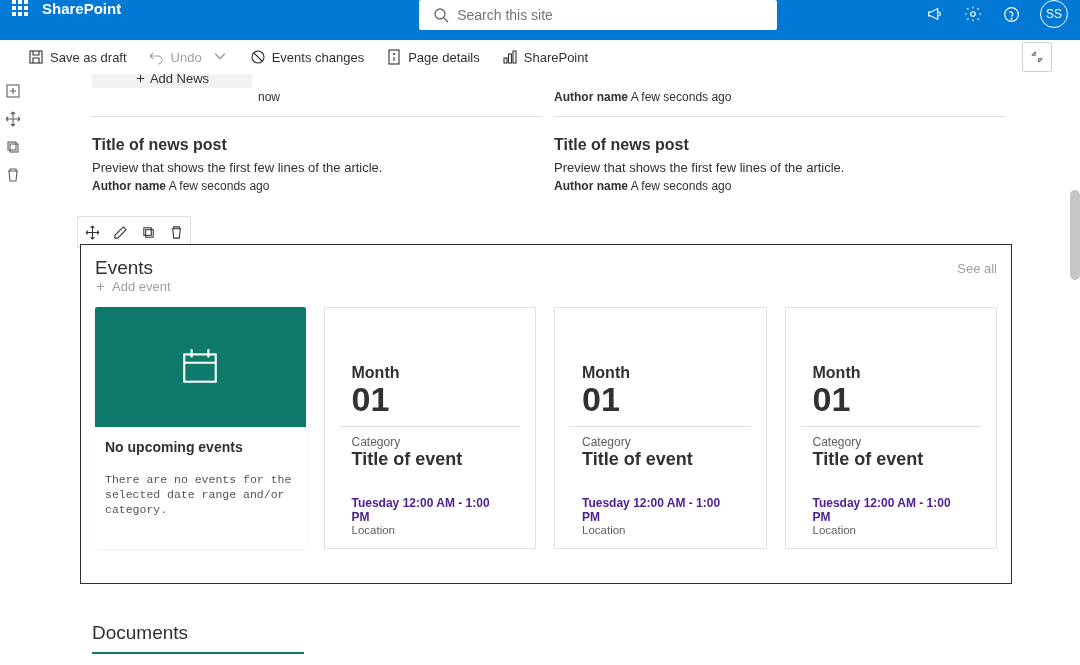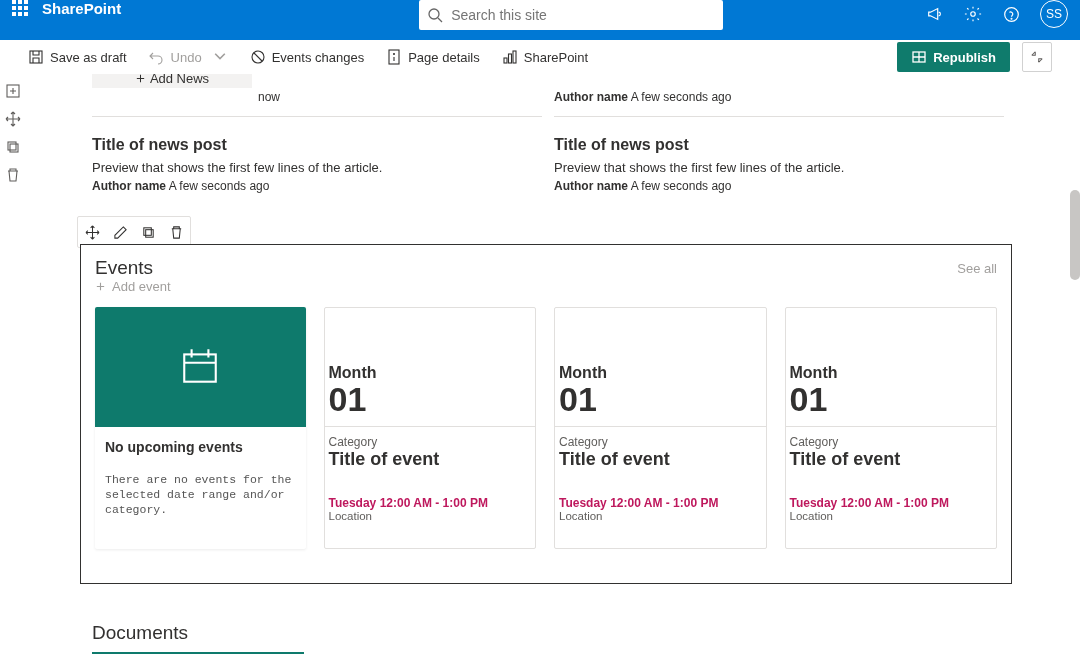--- a/index.html
+++ b/index.html
@@ -3,21 +3,21 @@
 <meta charset="utf-8">
 <style>
   * { box-sizing: border-box; margin: 0; padding: 0; }
   html, body { width: 1080px; height: 665px; font-family: "Segoe UI", Arial, sans-serif; overflow: hidden; background: #fff; }
   
   
   .suite-bar { height: 40px; background: #0078d4; color: #fff; display: flex; align-items: flex-start; padding: 0 12px; }
   .waffle { width: 16px; height: 16px; display: grid; grid-template-columns: repeat(3,4px); grid-template-rows: repeat(3,4px); gap: 2px; margin-right: 14px; cursor: pointer; }
   .waffle span { background: #fff; width: 4px; height: 4px; }
   .suite-title { font-size: 15px; font-weight: 600; cursor: pointer; }
-  .suite-search { margin-left: 298px; width: 304px; height: 30px; background: #fff; border-radius: 2px; display: flex; align-items: center; padding: 0 8px; }
+  .suite-search { margin-left: 298px; width: 358px; height: 30px; background: #fff; border-radius: 2px; display: flex; align-items: center; padding: 0 14px; }
   .suite-search svg { width: 16px; height: 16px; color: #666; flex-shrink: 0; }
   .suite-search input { border: none; outline: none; font-size: 14px; margin-left: 8px; width: 100%; color: #333; }
   .suite-right { margin-left: auto; display: flex; align-items: center; gap: 20px; }
   .suite-icon { color: #fff; cursor: pointer; width: 18px; height: 18px; display: flex; align-items: center; justify-content: center; }
   .suite-avatar { width: 28px; height: 28px; border-radius: 50%; border: 1px solid #fff; display: flex; align-items: center; justify-content: center; font-size: 12px; cursor: pointer; }
   
   
   .command-bar { height: 34px; background: #fff; display: flex; align-items: center; padding: 0 28px; border-bottom: 0; }
   .cmd-item { display: flex; align-items: center; gap: 6px; font-size: 13px; color: #323130; margin-right: 22px; cursor: pointer; }
   .cmd-item.disabled { color: #a19f9d; cursor: default; }
@@ -63,27 +63,27 @@
   
   .cards-row { position: absolute; left: 14px; right: 14px; top: 62px; display: flex; gap: 18px; }
   .event-card { flex: 1 1 0; height: 242px; border: 1px solid #e1dfdd; border-radius: 2px; background: #fff; overflow: hidden; cursor: pointer; }
   .empty-card { box-shadow: 0 1px 3px rgba(0,0,0,0.08); border: none;}
   .empty-card .empty-top { height: 120px; background: #0e7a6c; display:flex; align-items:center; justify-content:center; }
   .empty-top svg { width: 42px; height: 42px; color: #fff; }
   .empty-card .empty-body { padding: 12px 10px; }
   .empty-body h4 { font-size: 14px; font-weight: 600; color: #323130; margin-bottom: 18px; }
   .empty-body .desc { font-size: 11.5px; color: #555; line-height: 1.3; font-family: Liberation Mono, monospace; }
   
-  .ev-body { padding: 10px 4px; }
+  .ev-body { padding: 10px 27px; }
   .ev-month { font-size: 16px; font-weight: 600; color: #323130; margin-top: 46px; }
   .ev-day { font-size: 34px; font-weight: 600; color: #323130; line-height: 1; }
   .ev-divider { height: 1px; background: #e1dfdd; margin: 10px -12px 8px -12px; }
   .ev-cat { font-size: 12px; color: #605e5c; }
   .ev-title { font-size: 18px; font-weight: 600; color: #323130; margin-bottom: 26px; }
-  .ev-time { font-size: 12px; color: #be185d; font-weight: 600;}
+  .ev-time { font-size: 12px; color: #4c1d95; font-weight: 600;}
   .ev-loc { font-size: 11.5px; color: #605e5c; }
   
   .documents-heading { position: absolute; left: 66px; top: 548px; font-size: 19px; font-weight: 400; color: #323130; }
   .doc-underline { position: absolute; left: 66px; top: 578px; width: 212px; height: 2px; background: #0e7a6c; }
   
   .scrollbar { position: absolute; right: 0; top: 190px; width: 10px; height: 90px; background: #c8c6c4; border-radius: 5px; }
 </style>
 </head>
 <body>
 
@@ -167,27 +167,20 @@
   </div>
   <div class="cmd-item">
     <svg viewBox="0 0 16 16" fill="none" stroke="currentColor" stroke-width="1.1">
         <rect x="2" y="9" width="3" height="5"></rect>
         <rect x="6.5" y="5" width="3" height="9"></rect>
         <rect x="11" y="2" width="3" height="12"></rect>
       </svg>
     <span>SharePoint</span>
   </div>
   <div class="cmd-right">
-    <button class="republish-btn">
-      <svg viewBox="0 0 16 16" width="16" height="16" fill="none" stroke="currentColor" stroke-width="1.3">
-          <rect x="2" y="3" width="12" height="10"></rect>
-          <path d="M8 3v10M2 8h12"></path>
-        </svg>
-      <span>Republish</span>
-    </button>
     <div class="collapse-btn">
       <svg viewBox="0 0 16 16" width="14" height="14" fill="none" stroke="#605e5c" stroke-width="1.2">
           <path d="M6 2v4H2M10 14v-4h4M2 6l4-4M14 10l-4 4"></path>
         </svg>
     </div>
   </div>
 </div>
 
 <div class="left-rail">
   <div class="rail-btn">

